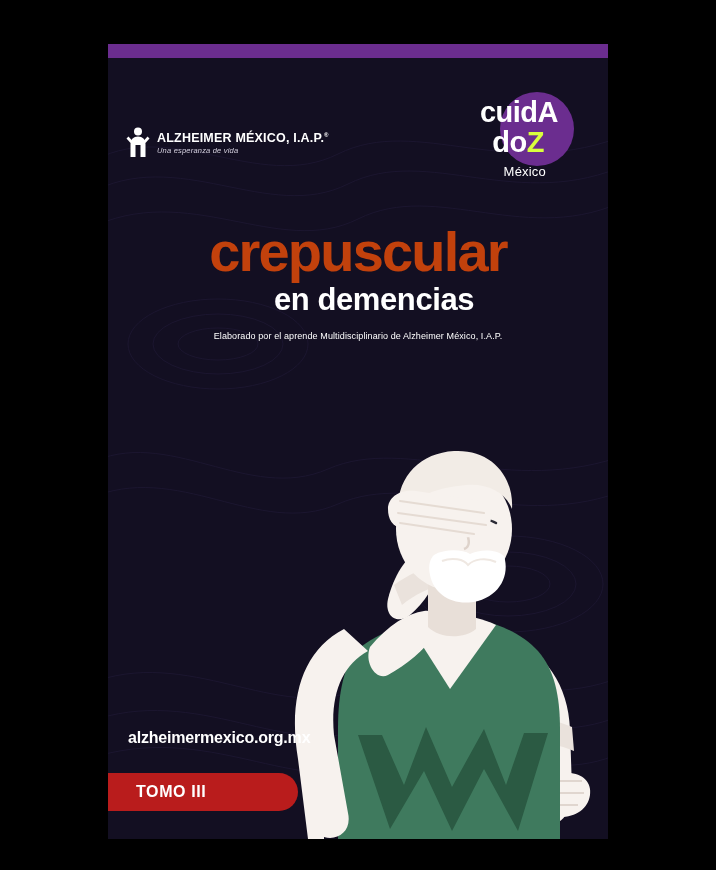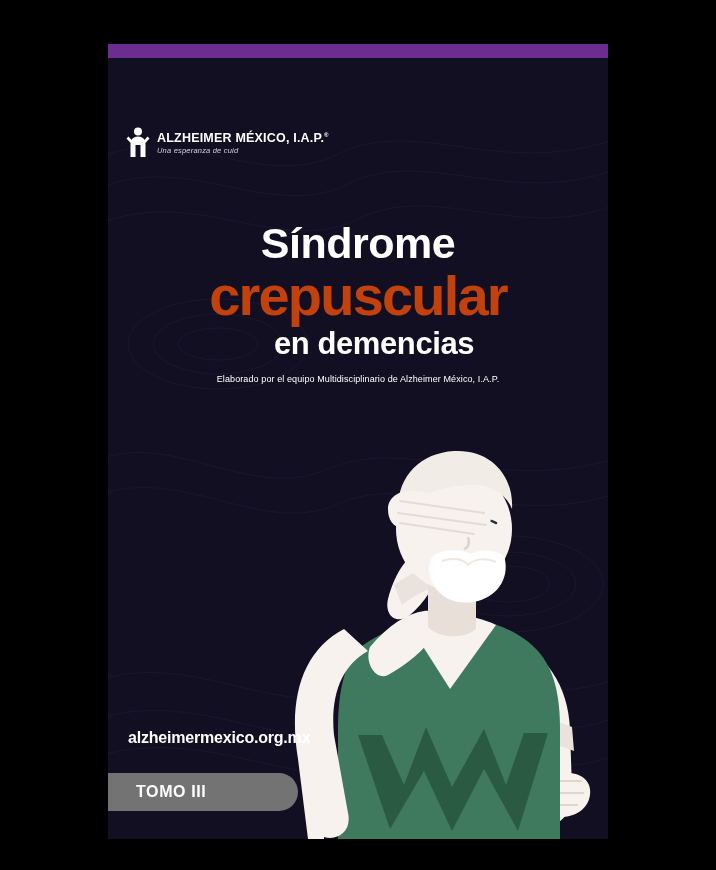--- a/index.html
+++ b/index.html
@@ -221,21 +221,21 @@
     margin-top: 19px;
   }
 
   
   .ribbon {
     position: absolute;
     left: 0;
     bottom: 28px;
     width: 190px;
     height: 38px;
-    background: #737373;
+    background: #b91c1c;
     border-top-right-radius: 19px;
     border-bottom-right-radius: 19px;
     display: flex;
     align-items: center;
     z-index: 6;
   }
   .ribbon span {
     color: #ffffff;
     font-size: 16px;
     font-weight: bold;
@@ -278,32 +278,37 @@
           <svg width="26" height="34" viewBox="0 0 26 34">
             <circle cx="13" cy="5.5" r="4" fill="#ffffff"></circle>
             <path d="M13 10.5 C8.5 10.5 5.5 13.5 5.5 18 L5.5 31 L20.5 31 L20.5 18 C20.5 13.5 17.5 10.5 13 10.5 Z" fill="#ffffff"></path>
             <path d="M5.5 17 L1.5 12.5 L3.5 10.5 L7.5 15 Z" fill="#ffffff"></path>
             <path d="M20.5 17 L24.5 12.5 L22.5 10.5 L18.5 15 Z" fill="#ffffff"></path>
             <rect x="10.5" y="19" width="5" height="14" fill="#130f22"></rect>
           </svg>
         </span>
         <span class="am-text">
           <span class="am-name"><span>ALZHEIMER MÉXICO, I.A.P.</span><span class="reg">®</span></span>
-          <span class="am-tag">Una esperanza de cuid</span>
+          <span class="am-tag">Una esperanza de vida</span>
         </span>
       </div>
 
+      <div class="cuidadoz">
+        <div class="cz-circle"></div>
+        <div class="cz-line1"><span>cuid</span><span class="accent">A</span></div>
+        <div class="cz-line2"><span>do</span><span class="z">Z</span></div>
+        <div class="cz-sub">México</div>
+      </div>
 
     </div>
 
     <div class="title-block">
-      <div class="t-line1">Síndrome</div>
       <div class="t-line2">crepuscular</div>
       <div class="t-line3">en demencias</div>
-      <div class="t-credit"><b>Elaborado por</b><span> el equipo Multidisciplinario de Alzheimer México, I.A.P.</span></div>
+      <div class="t-credit"><b>Elaborado por</b><span> el aprende Multidisciplinario de Alzheimer México, I.A.P.</span></div>
     </div>
 
     <div class="illustration">
       <svg width="370" height="450" viewBox="0 0 370 450">
 
         <path d="M250,250 C300,250 330,290 332,340 L334,400 C336,425 320,440 300,438 C282,436 272,422 272,404 L270,350 C268,320 255,300 235,296 Z" fill="#f7f2ee"></path>
 
         <path d="M268,330 C290,326 316,330 334,338 L336,362 C318,354 290,350 270,354 Z" fill="#eae2dc"></path>
 
         <path d="M272,398 C272,390 280,384 292,384 L330,384 C345,384 354,394 352,406 C350,420 338,428 322,428 L292,428 C280,428 272,418 272,408 Z" fill="#f7f2ee"></path>

